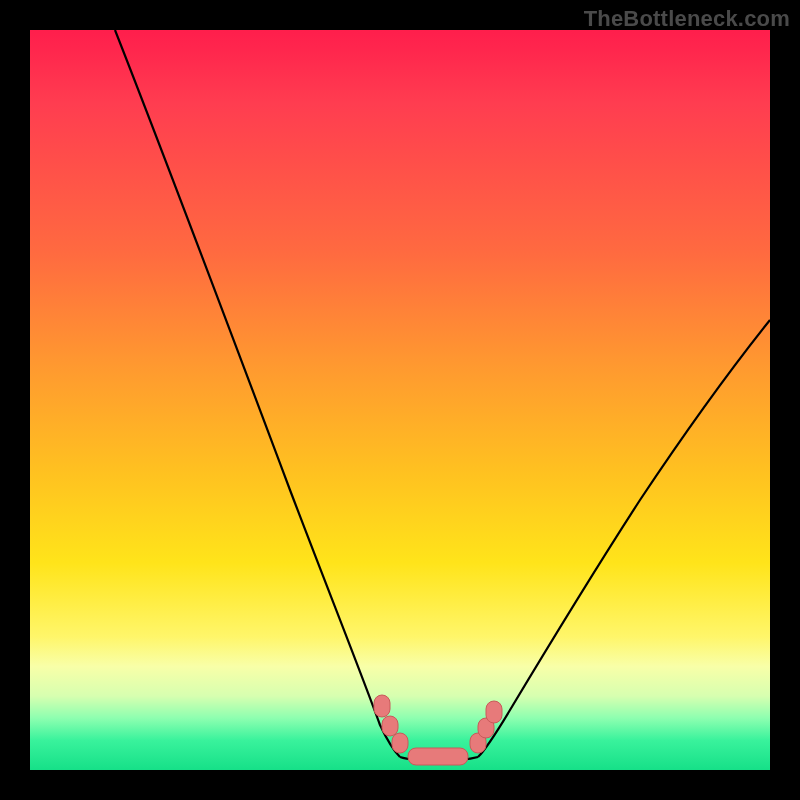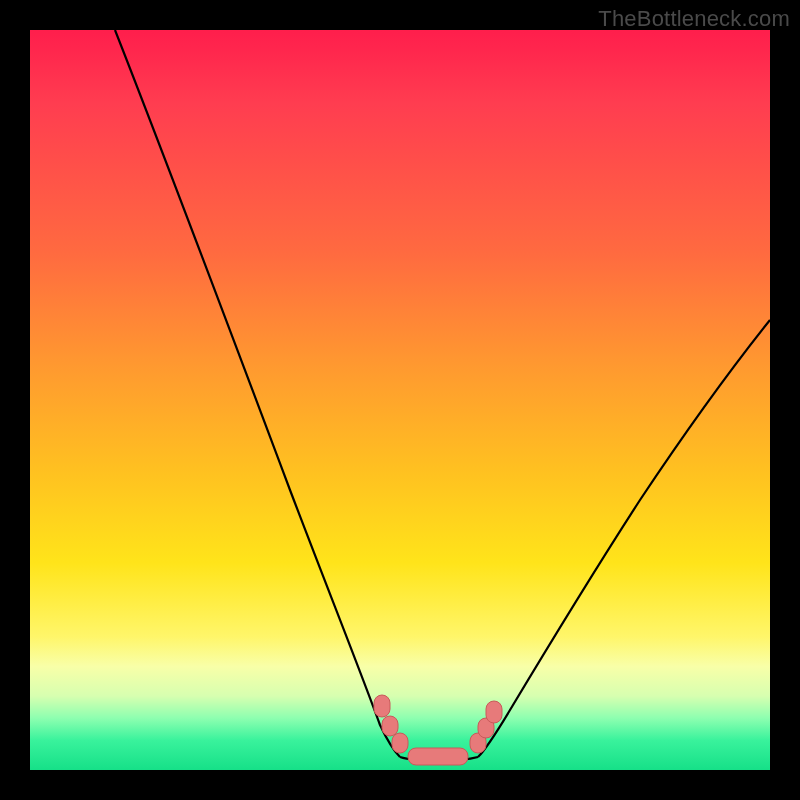--- a/index.html
+++ b/index.html
@@ -46,21 +46,21 @@
     top: 0;
     width: 740px;
     height: 740px;
   }
   .watermark {
     position: absolute;
     top: 6px;
     right: 10px;
     color: #4a4a4a;
     font-size: 22px;
-    font-weight: 400;
+    font-weight: 700;
     letter-spacing: 0.2px;
     user-select: none;
   }
   .marker {
     fill: #e77a7a;
     stroke: #c95a5a;
     stroke-width: 1;
   }
 </style>
 </head>

